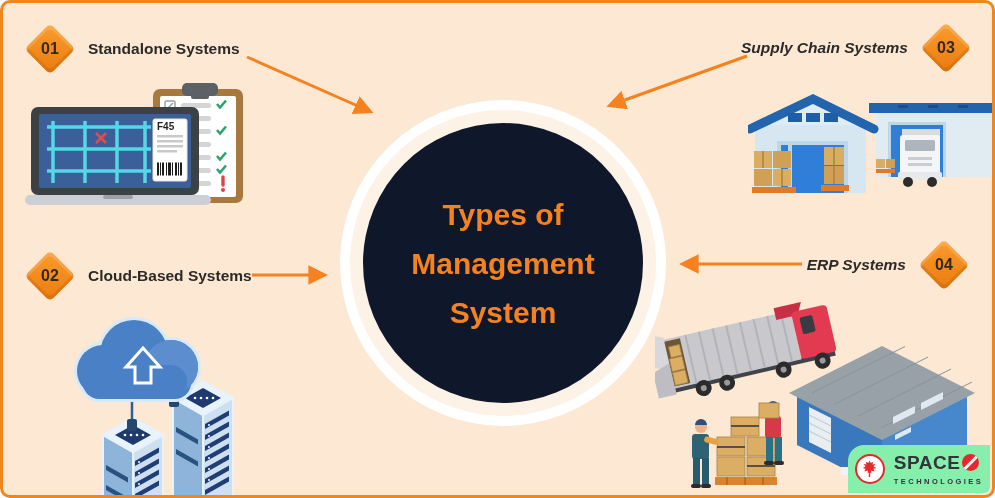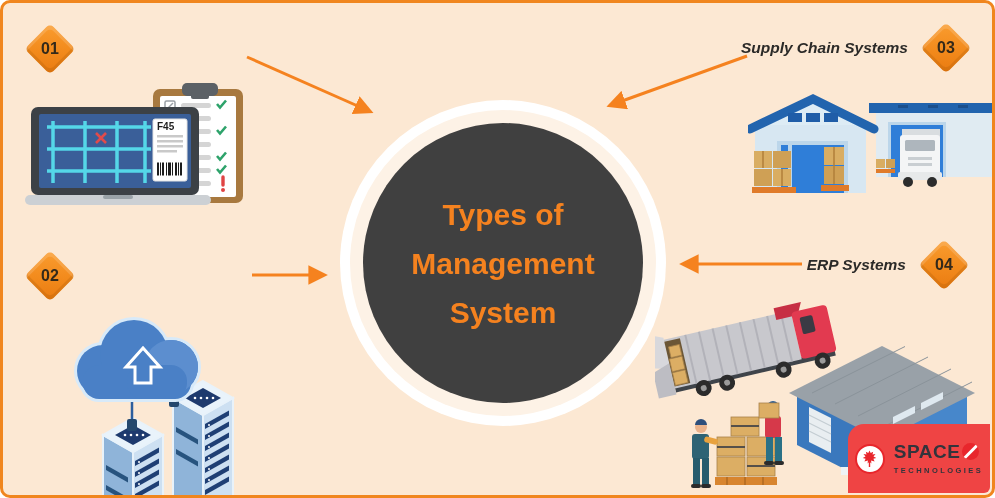--- a/index.html
+++ b/index.html
@@ -1,34 +1,34 @@
 <!DOCTYPE html>
 <html><head>
 <meta charset="utf-8">
 <style>
   html,body{margin:0;padding:0;background:#fff;font-family:"Liberation Sans",sans-serif;}
   .stage{position:relative;width:995px;height:498px;background:#fce8d3;border:3px solid #f0861e;border-radius:10px;box-sizing:border-box;overflow:hidden;}
   .abs{position:absolute;}
   
   .center-circle{position:absolute;left:360px;top:120px;width:280px;height:280px;border-radius:50%;
-    background:#404040;box-shadow:0 0 0 13px #fdf2e6,0 0 0 23px #ffffff;
+    background:#0f172a;box-shadow:0 0 0 13px #fdf2e6,0 0 0 23px #ffffff;
     display:flex;flex-direction:column;align-items:center;justify-content:center;}
   .title-line{color:#f5821f;font-size:30px;font-weight:700;line-height:49px;white-space:nowrap;}
   
   .type-row{position:absolute;display:flex;align-items:center;height:52px;}
   .badge-wrap{width:52px;height:52px;display:flex;align-items:center;justify-content:center;flex:0 0 52px;}
   .badge{width:36px;height:36px;border-radius:5px;transform:rotate(45deg);
     background:linear-gradient(135deg,#fa9d30 0%,#f28a1c 55%,#e97a10 100%);
     box-shadow:inset 3px 3px 0 rgba(255,255,255,0.15), inset -3px -3px 0 rgba(140,70,0,0.18);
     display:flex;align-items:center;justify-content:center;}
   .badge span{transform:rotate(-45deg);font-size:16px;font-weight:700;color:#33291a;}
   .type-label{font-size:15.5px;font-weight:700;color:#2b2a28;white-space:nowrap;}
   .gap-l{margin-left:12px;} .gap-r{margin-right:12px;font-style:italic;}
   
-  .logo-box{position:absolute;right:2px;bottom:2px;width:142px;height:69px;background:#ef4444;
+  .logo-box{position:absolute;right:2px;bottom:2px;width:142px;height:48px;background:#86efac;
     border-radius:16px 0 6px 0;display:flex;align-items:center;justify-content:center;gap:9px;}
   .leaf-circle{width:30px;height:30px;border-radius:50%;border:2px solid #e8262c;box-sizing:border-box;
     display:flex;align-items:center;justify-content:center;background:#fff;}
   .logo-text{display:flex;flex-direction:column;line-height:1;}
   .brand-row{display:flex;align-items:center;gap:2px;}
   .brand{font-size:19px;font-weight:800;letter-spacing:0.5px;color:#33343c;}
   .o-slash{width:17px;height:17px;border-radius:50%;background:#e8262c;position:relative;overflow:hidden;}
   .o-slash::after{content:"";position:absolute;left:-3px;top:7px;width:24px;height:3px;background:#ffffff;transform:rotate(-45deg);}
   .logo-sub{font-size:7.5px;font-weight:700;letter-spacing:2.45px;color:#33343c;margin-top:6px;}
 </style>
@@ -54,37 +54,39 @@
     <div class="title-line">Management</div>
     <div class="title-line">System</div>
   </div>
 
   <div class="type-row" style="left:21px;top:20px;">
     <div class="badge-wrap">
         <div class="badge">
           <span>01</span>
         </div>
       </div>
+    <div class="type-label gap-l">Standalone Systems</div>
   </div>
 
   <div class="type-row" style="right:20px;top:19px;">
     <div class="type-label gap-r">Supply Chain Systems</div>
     <div class="badge-wrap">
         <div class="badge">
           <span>03</span>
         </div>
       </div>
   </div>
 
   <div class="type-row" style="left:21px;top:247px;">
     <div class="badge-wrap">
         <div class="badge">
           <span>02</span>
         </div>
       </div>
+    <div class="type-label gap-l">Cloud-Based Systems</div>
   </div>
 
   <div class="type-row" style="right:22px;top:236px;margin-left:19px;">
     <div class="type-label gap-r">ERP Systems</div>
     <div class="badge-wrap">
         <div class="badge">
           <span>04</span>
         </div>
       </div>
   </div>

